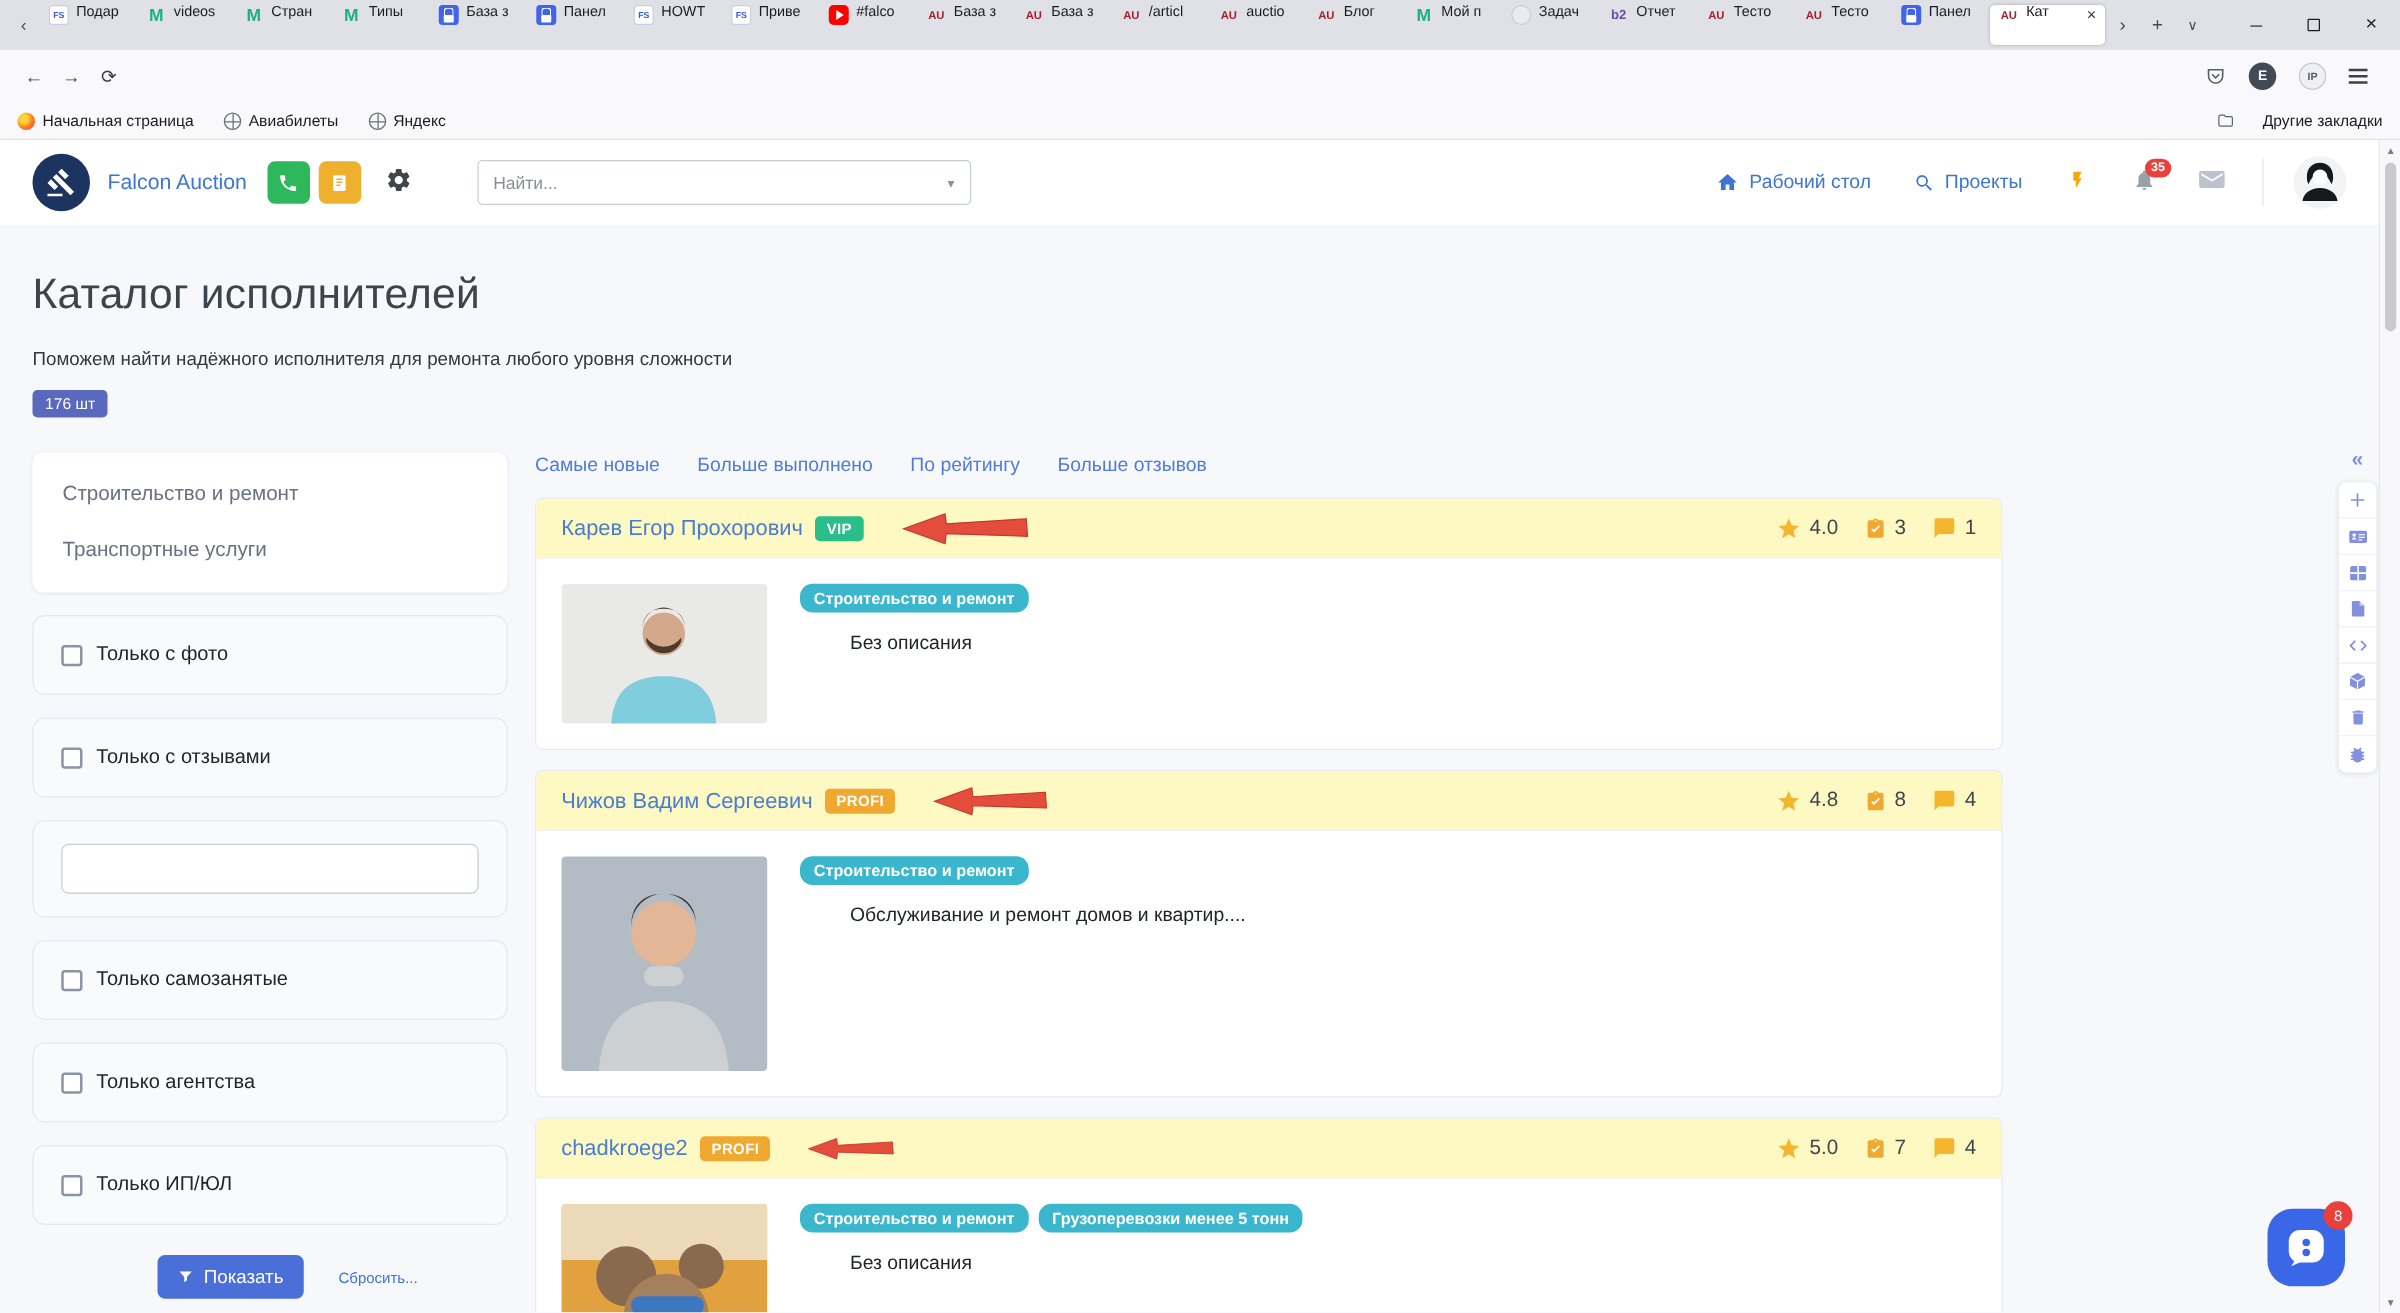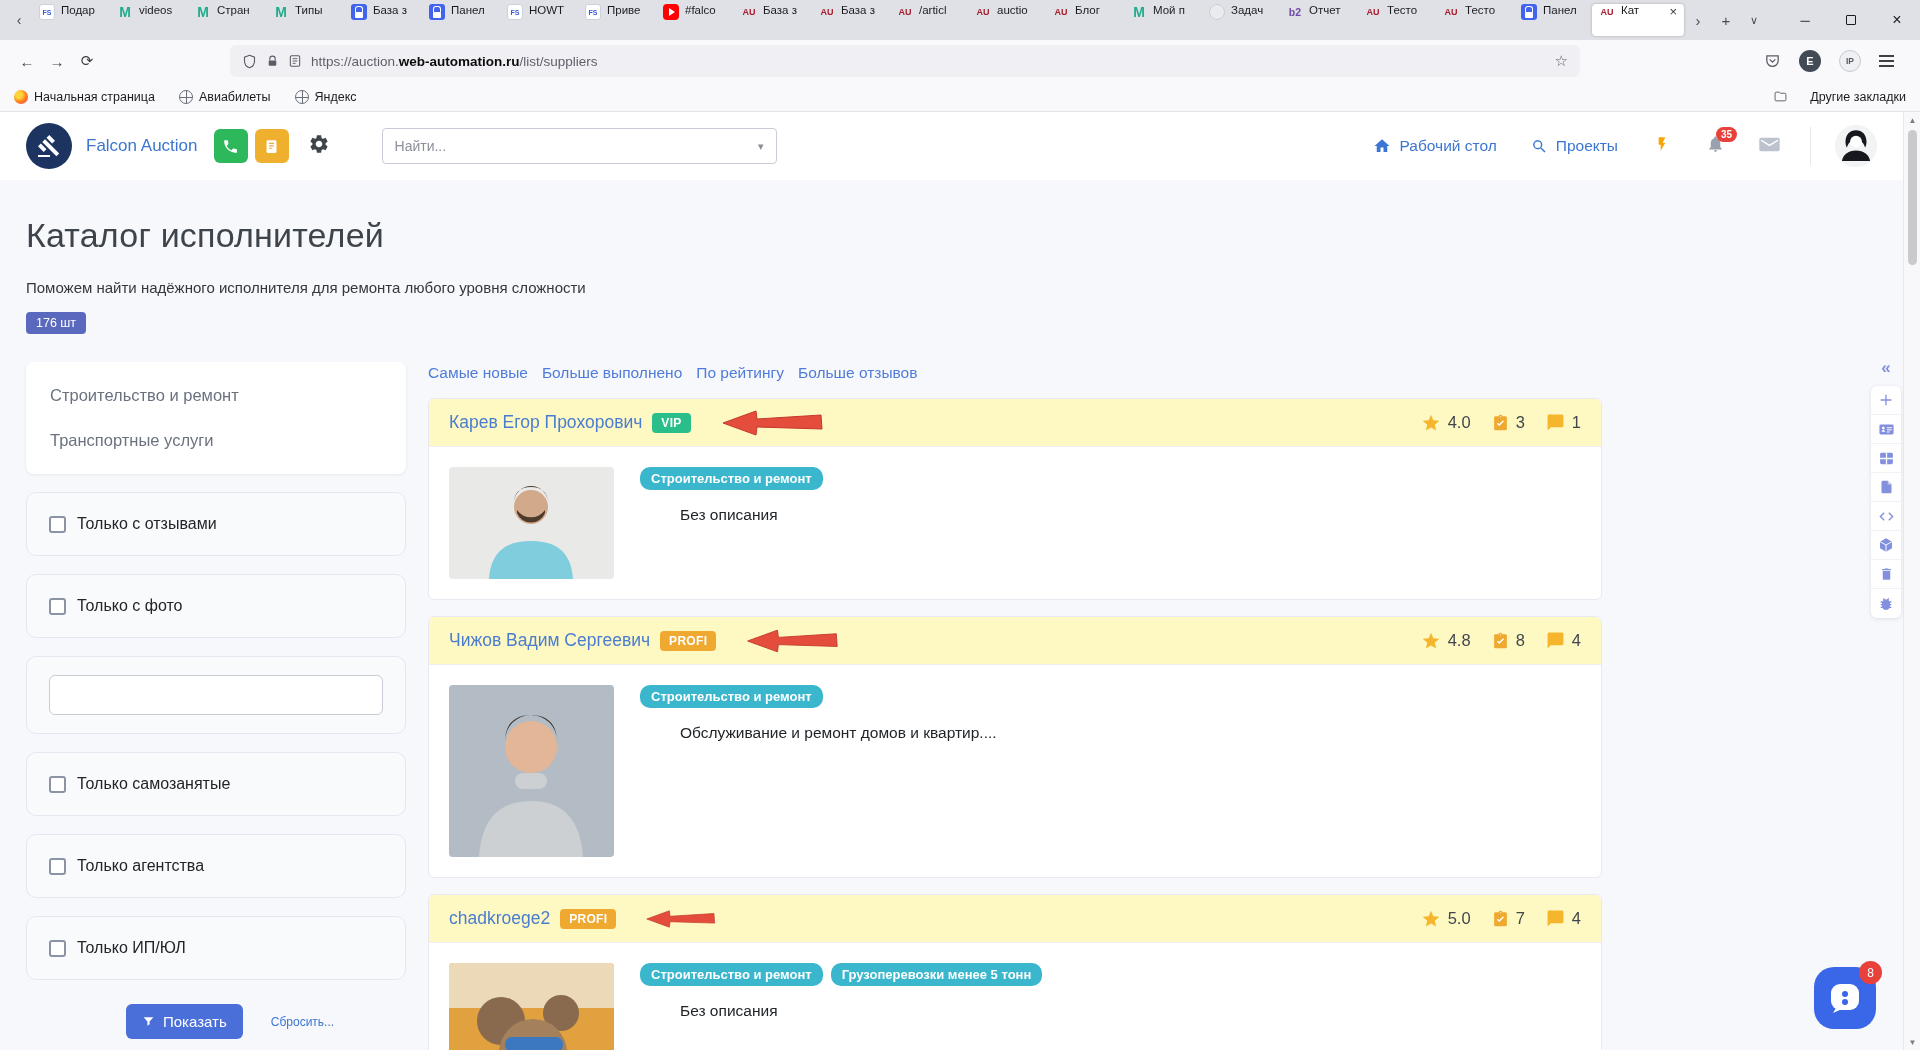--- a/index.html
+++ b/index.html
@@ -117,21 +117,21 @@
   .input-card input { width:100%; height:40px; border:1px solid #c9ccd4; border-radius:6px;
                       background:#fff; outline:none; padding:0 10px; font-family:inherit; font-size:15px; }
   .sb-actions { margin-top:24px; display:flex; align-items:center; gap:28px; padding-left:100px; }
   .show-btn { background:var(--show-button-blue); color:#fff; border:none; border-radius:6px;
               font-size:15px; padding:9px 16px; display:flex; align-items:center; gap:8px;
               font-family:inherit; }
   .reset-link { color:var(--accent-blue); font-size:12px; }
 
   
   .main-col { width:1174px; flex:none; }
-  .sort-row { display:flex; gap:14px; margin:2px 0 16px; }
+  .sort-row { display:flex; gap:30px; margin:2px 0 16px; }
   .sort-link { color:#4f7bd9; font-size:15.5px; }
   .supplier-card { background:#fff; border:1px solid #e8eaf2; border-radius:6px; margin-bottom:16px; }
   .card-head { height:48px; background:#fef9c3; border-bottom:1px solid #edeff5;
                border-radius:6px 6px 0 0; display:flex; align-items:center; padding:0 20px; }
   .sup-name { font-size:17.5px; color:var(--link-blue); }
   .sup-badge { margin-left:10px; font-size:12px; font-weight:bold; color:#fff; padding:3px 9px;
                border-radius:4px; letter-spacing:.3px; }
   .badge-vip { background:var(--vip-green); }
   .badge-profi { background:var(--profi-yellow); }
   .ann-arrow { margin-left:28px; }
@@ -276,35 +276,20 @@
           <i class="max-glyph"></i>
         </span>
       <span class="wbtn" style="font-size:16px">×</span>
     </div>
   </div>
 
   <div class="urlbar">
     <span class="nav-btn">←</span>
     <span class="nav-btn">→</span>
     <span class="nav-btn">⟳</span>
-    <div class="addr">
-      <svg width="15" height="15" viewBox="0 0 24 24">
-          <path d="M12 2l8 3v6c0 5-3.4 9.3-8 11-4.6-1.7-8-6-8-11V5z" fill="none" stroke="#5b5b66" stroke-width="1.8"></path>
-        </svg>
-      <svg width="13" height="13" viewBox="0 0 24 24">
-          <path d="M7 10V7a5 5 0 0 1 10 0v3" fill="none" stroke="#5b5b66" stroke-width="2"></path>
-          <rect x="5" y="10" width="14" height="10" rx="2" fill="#5b5b66"></rect>
-        </svg>
-      <svg width="14" height="14" viewBox="0 0 24 24">
-          <rect x="4" y="3" width="16" height="18" rx="2" fill="none" stroke="#5b5b66" stroke-width="1.8"></rect>
-          <path d="M8 8h8M8 12h8M8 16h5" stroke="#5b5b66" stroke-width="1.6"></path>
-        </svg>
-      <span class="url-text"><span>https://auction.</span><b>web-automation.ru</b><span>/list/suppliers</span></span>
-      <span class="bstar">☆</span>
-    </div>
     <div class="url-right">
       <svg width="17" height="17" viewBox="0 0 24 24">
           <path d="M4 4h16v7a8 8 0 0 1-16 0z" fill="none" stroke="#5b5b66" stroke-width="1.8"></path>
           <path d="M8 9l4 4 4-4" fill="none" stroke="#5b5b66" stroke-width="1.8"></path>
         </svg>
       <span class="circle-e">E</span>
       <span class="circle-ip">IP</span>
       <span class="hamb">
           <i></i>
           <i></i>
@@ -413,25 +398,25 @@
 
       <div class="columns">
 
         <aside class="sidebar">
           <div class="cat-card">
             <a class="cat-link">Строительство и ремонт</a>
             <a class="cat-link">Транспортные услуги</a>
           </div>
           <div class="filter-card">
             <input type="checkbox" class="cb" style="">
-            <label>Только с отзывами</label>
+            <label>Только с фото</label>
           </div>
           <div class="filter-card">
             <input type="checkbox" class="cb" style="">
-            <label>Только с фото</label>
+            <label>Только с отзывами</label>
           </div>
           <div class="input-card">
             <input value="" style="">
           </div>
           <div class="filter-card">
             <input type="checkbox" class="cb" style="">
             <label>Только самозанятые</label>
           </div>
           <div class="filter-card">
             <input type="checkbox" class="cb" style="">

